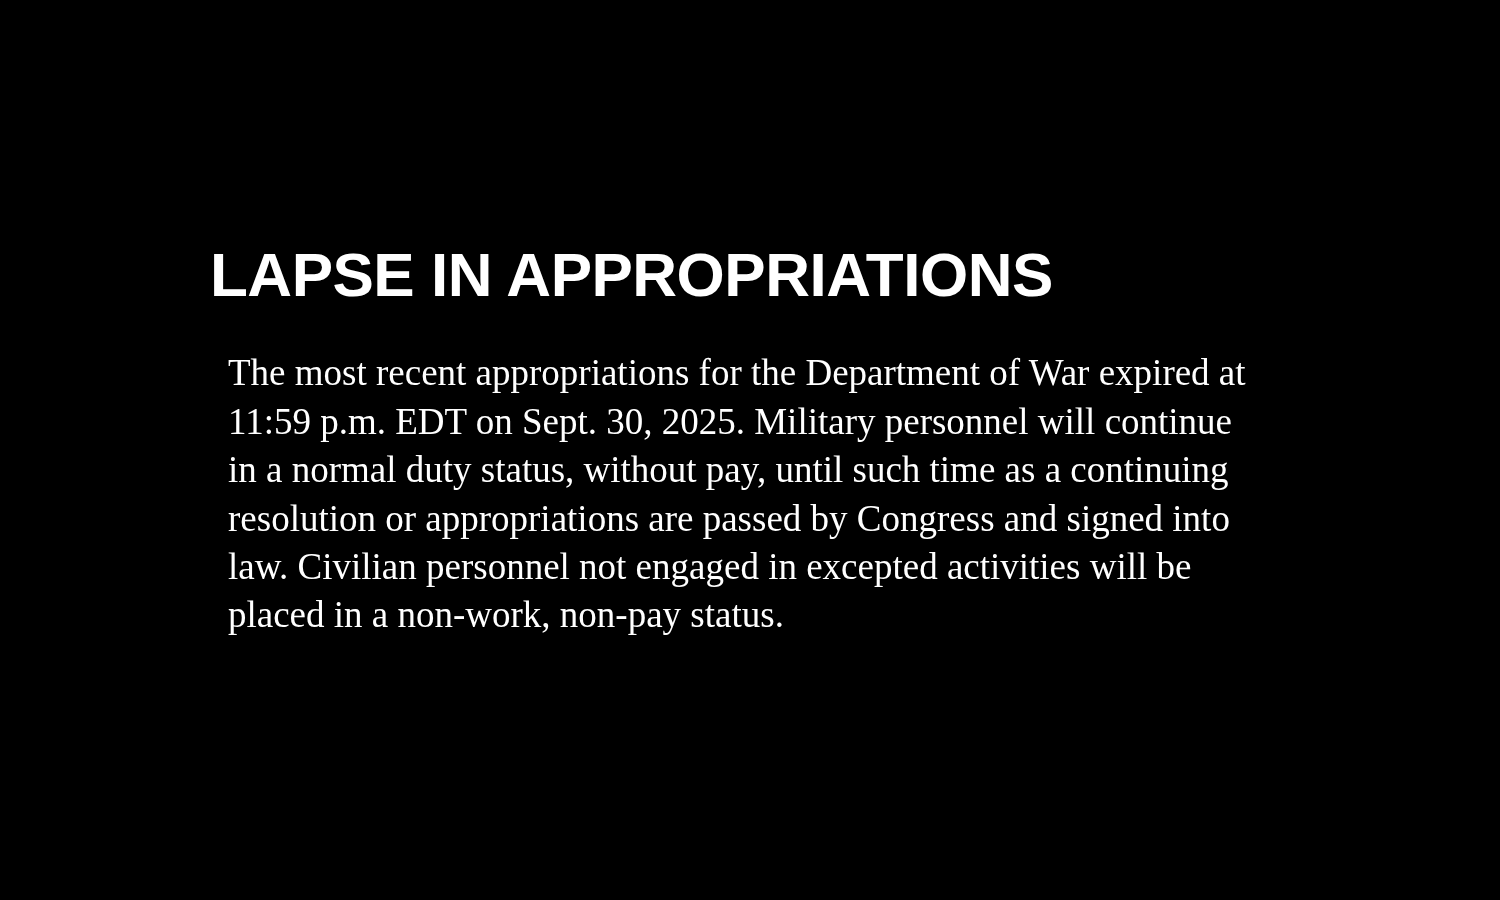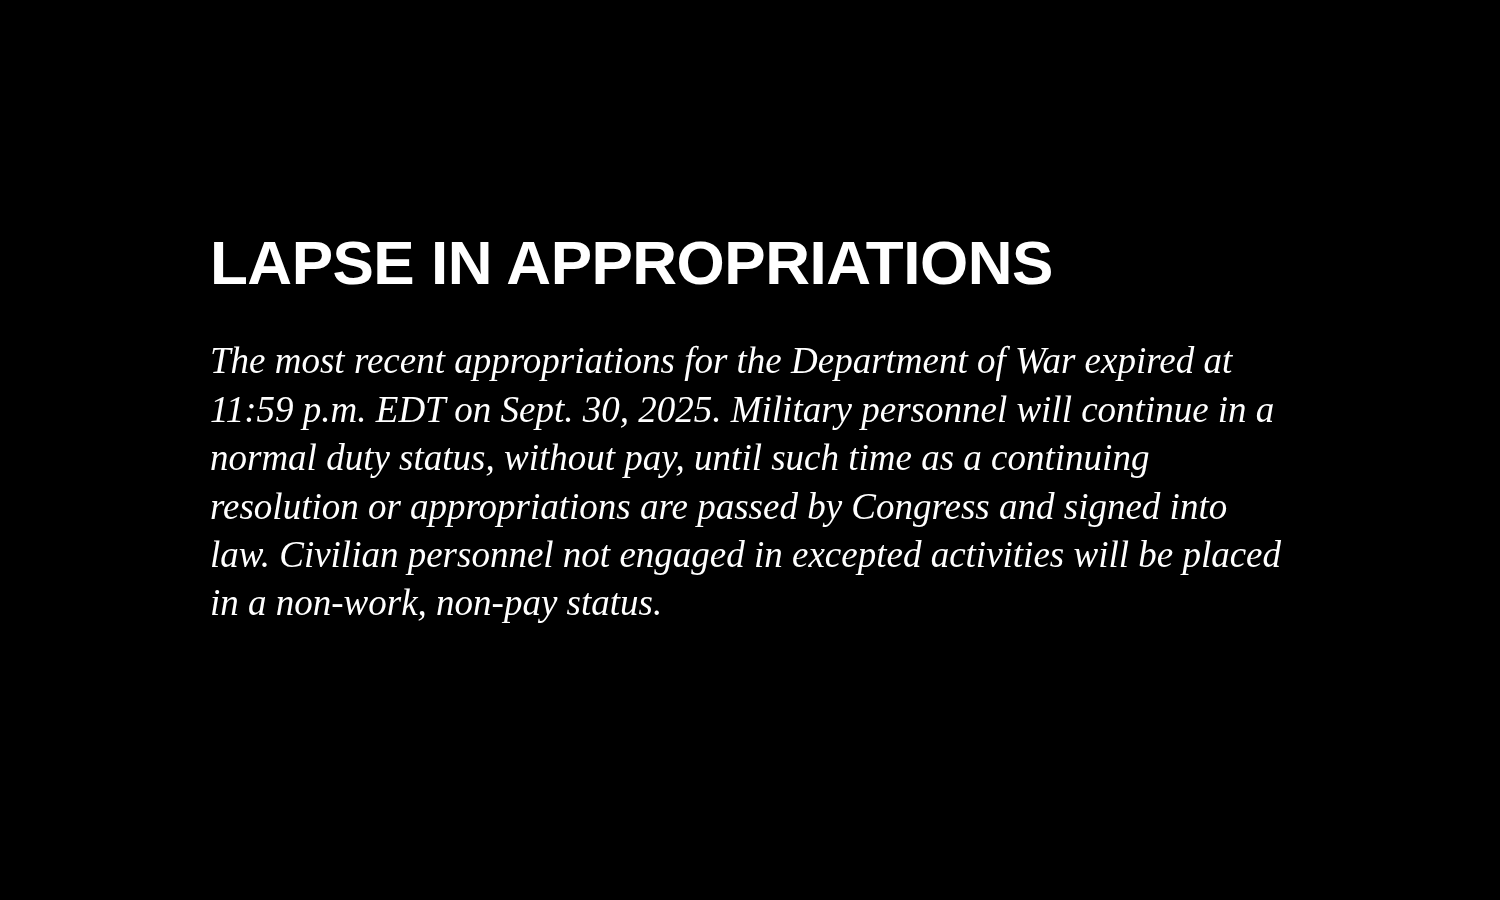--- a/index.html
+++ b/index.html
@@ -9,41 +9,40 @@
   }
   body {
     width: 1500px;
     height: 900px;
     overflow: hidden;
     font-family: "Liberation Serif", serif;
   }
   .notice {
     position: absolute;
     left: 210px;
-    top: 230px;
+    top: 242px;
     width: 1075px;
   }
   .notice-heading {
     font-family: "Liberation Sans", sans-serif;
     font-weight: bold;
     font-size: 62px;
     line-height: 1.05;
     letter-spacing: -0.5px;
     color: #ffffff;
     margin: 0 0 42px 0;
     white-space: nowrap;
   }
   .notice-body {
     font-family: "Liberation Serif", serif;
     font-size: 37px;
     line-height: 1.31;
     color: #ffffff;
-    margin: 0;
+    margin: 18px;
     text-align: left;
-    font-style: italic;
   }
 </style>
 </head>
 <body>
 
 <div class="notice">
   <h1 class="notice-heading">LAPSE IN APPROPRIATIONS</h1>
   <p class="notice-body">The most recent appropriations for the Department of War expired at 11:59 p.m. EDT on Sept. 30, 2025. Military personnel will continue in a normal duty status, without pay, until such time as a continuing resolution or appropriations are passed by Congress and signed into law. Civilian personnel not engaged in excepted activities will be placed in a non-work, non-pay status.</p>
 </div>
 

